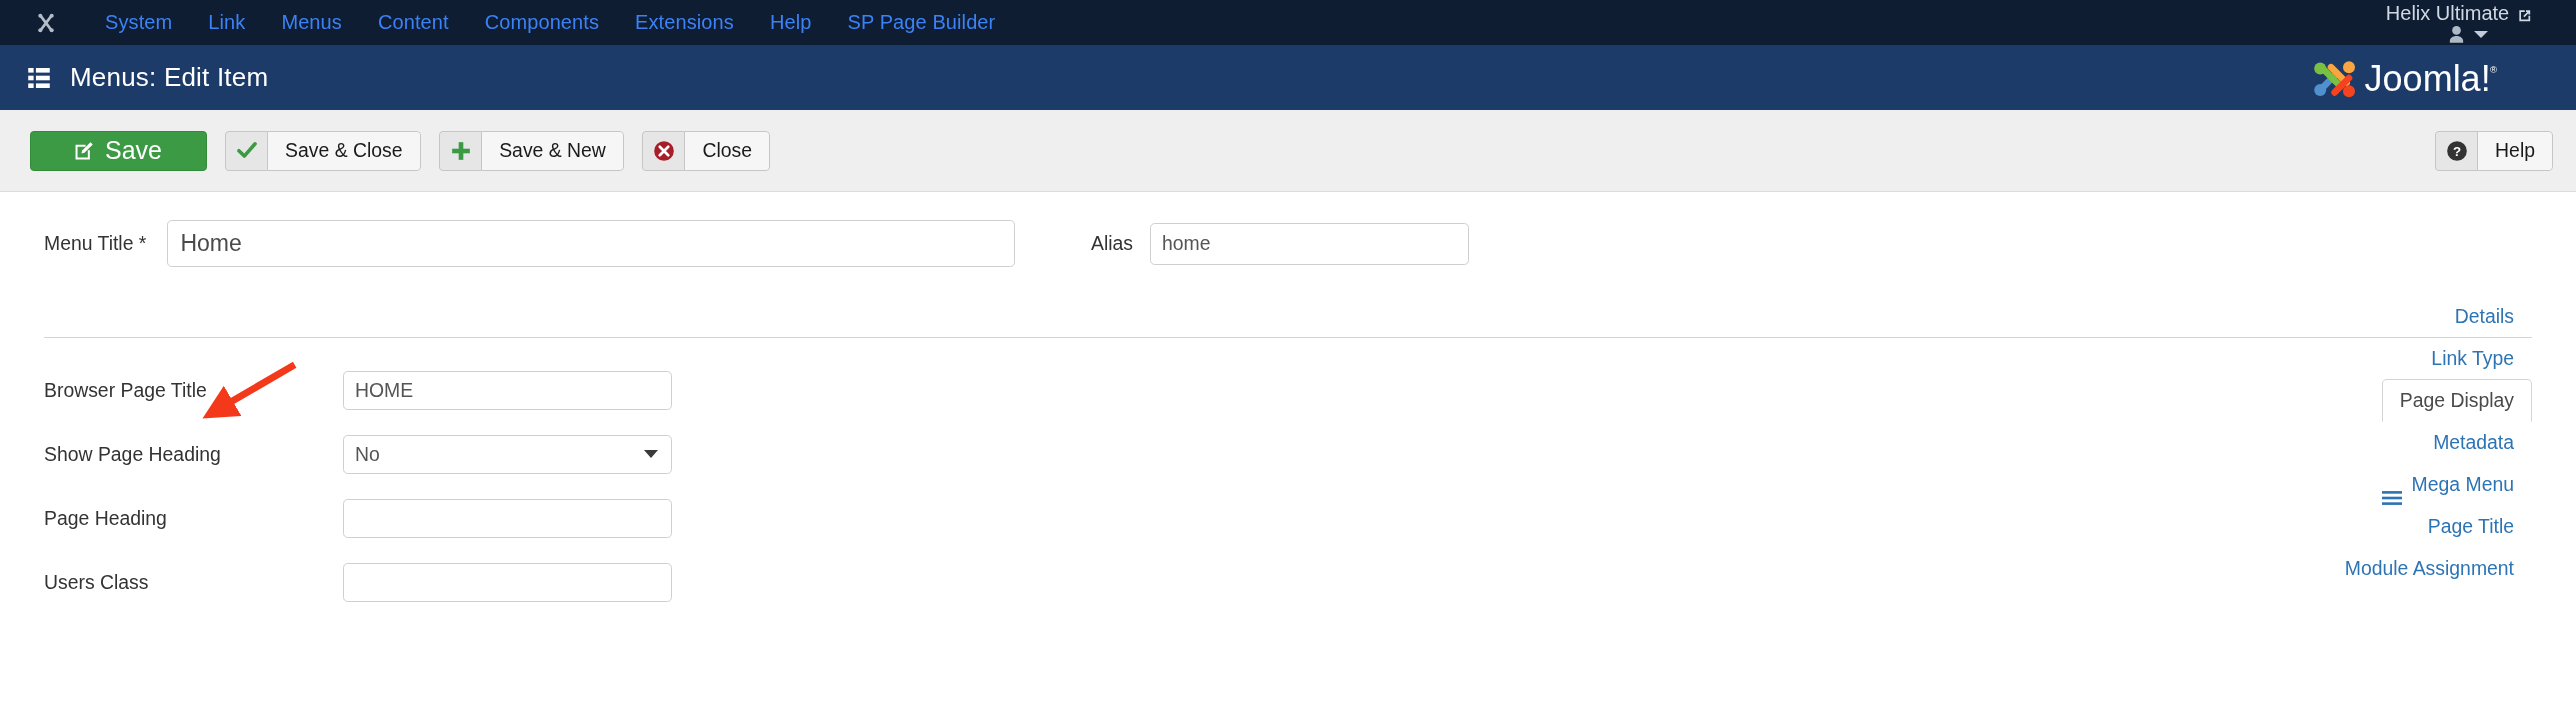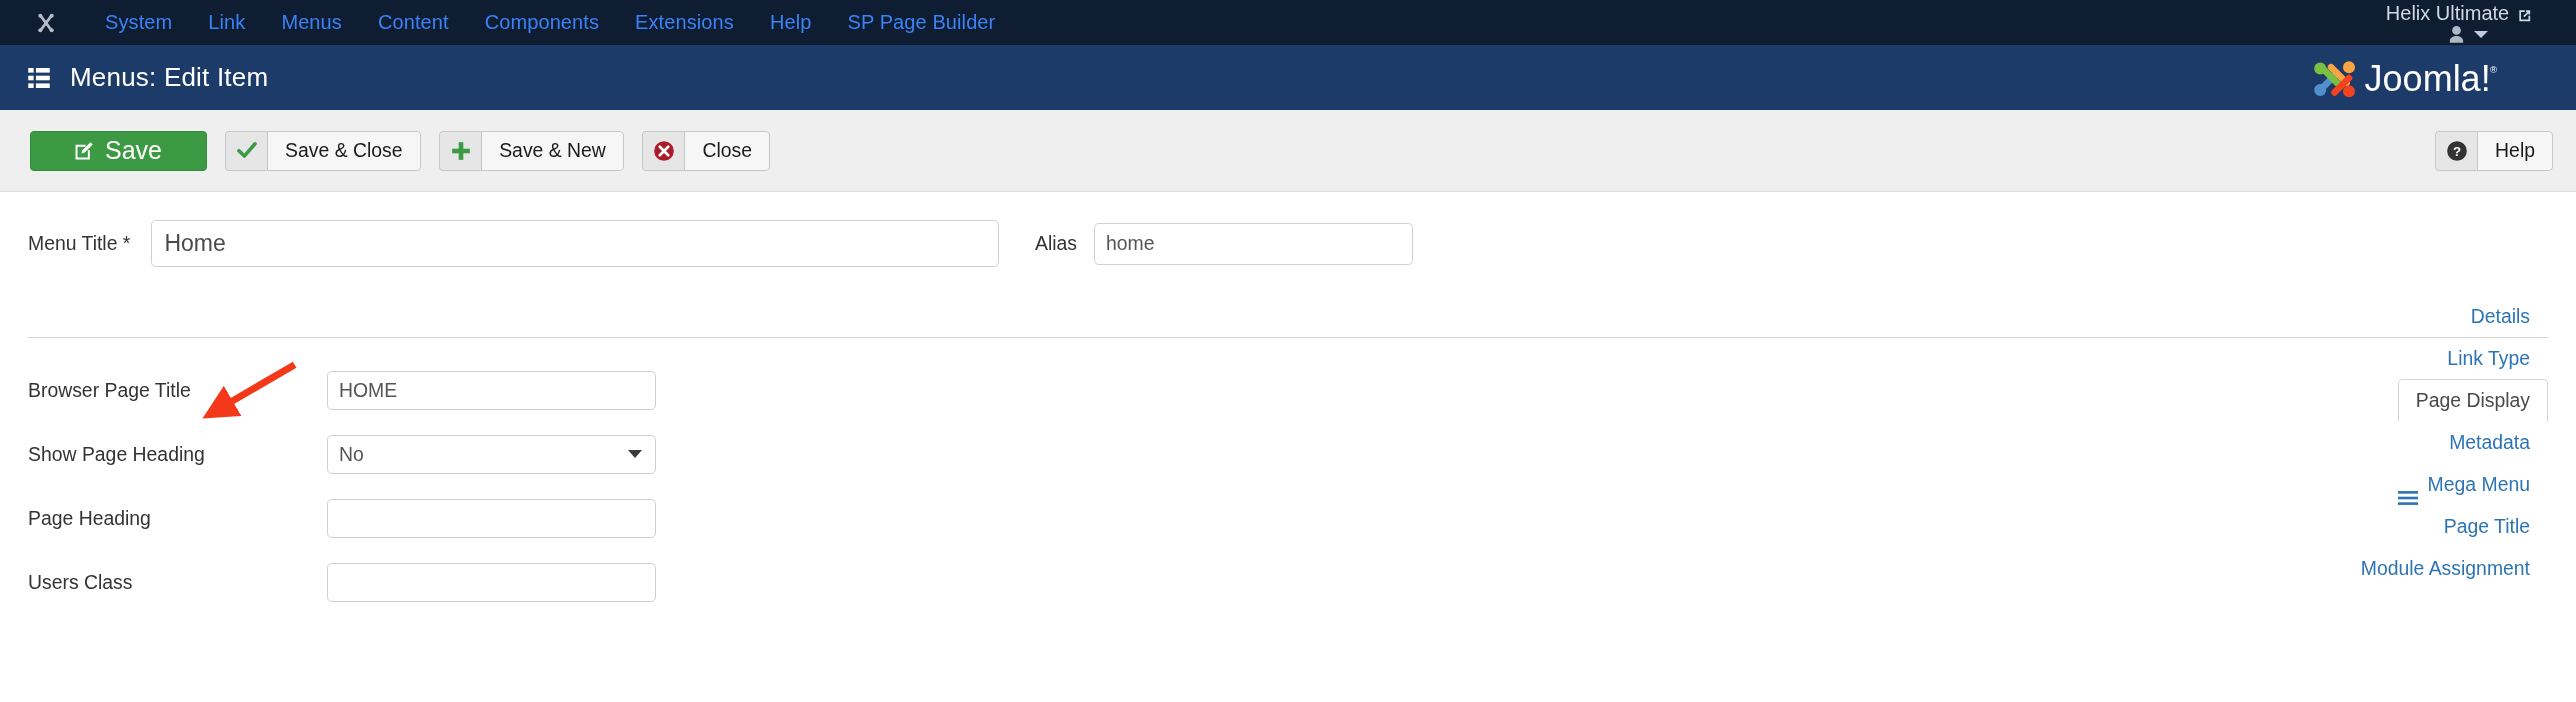--- a/index.html
+++ b/index.html
@@ -145,21 +145,21 @@
   .tb-btn.primary .ptxt { font-size: 25px; color: #ffffff; }
   .tb-right { margin-left: auto; display: flex; align-items: center; }
   .tb-right .tb-btn { margin-right: 0; }
   .check-ic { width: 20px; height: 18.6px; display:block; }
   .plus-ic { width: 20px; height: 20px; display:block; }
   .copy-ic { width: 20px; height: 22px; display:block; }
   .close-ic { width: 22px; height: 22px; display:block; }
   .help-ic { width: 22px; height: 22px; display:block; }
 
   
-  .content { padding: 0 28px; background: #fff; position: relative; }
+  .content { padding: 0 44px; background: #fff; position: relative; }
 
   .title-row {
     display: flex;
     align-items: center;
     padding-top: 28px;
     padding-bottom: 7.8px;
   }
   .fld-label {
     font-size: 19.4px;
     color: #333333;
@@ -171,21 +171,21 @@
     height: 47px;
     border: 0.8px solid #cfcfcf;
     border-radius: 4.7px;
     font-size: 23px;
     color: #4a4a4a;
     padding: 0 12.4px;
     font-family: "Liberation Sans", sans-serif;
     background: #fff;
     outline: none;
   }
-  .alias-label { margin-left: 36px; margin-right: 17px; }
+  .alias-label { margin-left: 76px; margin-right: 17px; }
   .alias-input {
     width: 319px;
     height: 42px;
     border: 0.8px solid #cfcfcf;
     border-radius: 4.7px;
     font-size: 19.4px;
     color: #555;
     padding: 0 11px;
     font-family: "Liberation Sans", sans-serif;
     background: #fff;

